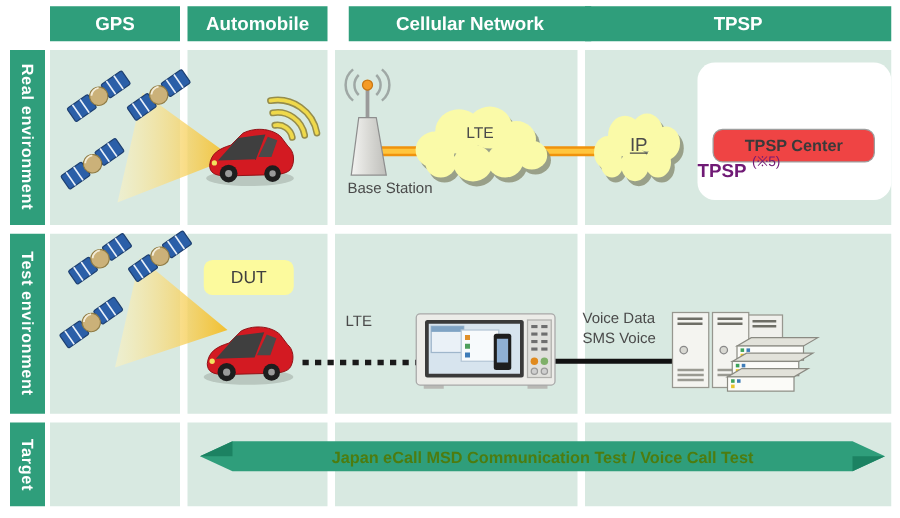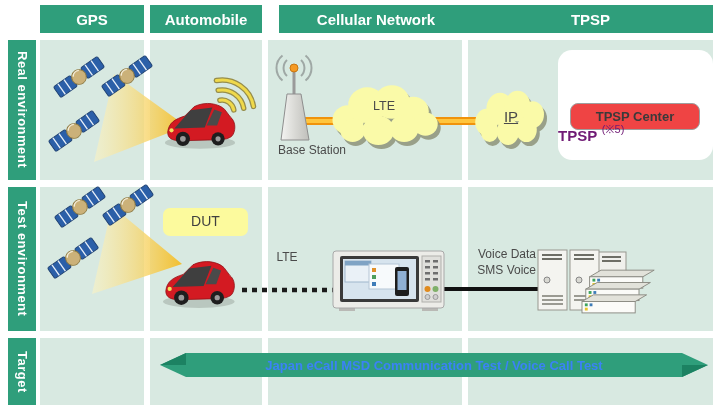--- a/index.html
+++ b/index.html
@@ -21,21 +21,21 @@
        font-size:12.5px;line-height:1.25;}
   .caption{position:absolute;color:var(--ink);font-size:12px;line-height:1.2;}
   .center{text-align:center;}
   .tpsp-box{position:absolute;left:558px;top:50px;width:155px;height:110px;background:#fff;border-radius:14px;}
   .tpsp-pill{position:absolute;left:570px;top:103px;width:130px;height:27px;background:#ef4444;
        border:1px solid #9E9E9E;border-radius:8px;display:flex;align-items:center;justify-content:center;
        font-weight:bold;font-size:13px;color:#3A3A3A;}
   .tpsp-name{position:absolute;left:558px;top:123px;width:155px;text-align:left;color:#701a75;}
   .tpsp-name b{font-size:15px;}
   .tpsp-name sup{font-size:11px;position:relative;top:-2px;}
-  .arrow-text{position:absolute;left:186px;top:353px;width:496px;height:24px;color:#3b82f6;
+  .arrow-text{position:absolute;left:186px;top:353px;width:496px;height:24px;color:#4d7c0f;
        font-weight:bold;font-size:13px;display:flex;align-items:center;justify-content:center;}
   svg{position:absolute;left:0;top:0;}
 </style>
 </head>
 <body>
 
 <div class="stage">
 
   <div class="hdr" style="left:40px;width:104px;">
       <span>GPS</span>
@@ -308,29 +308,29 @@
     <div>LTE</div>
   </div>
   <div class="caption center" style="left:481px;top:108px;width:60px;font-size:15px;text-decoration:underline;">IP</div>
 
   <div class="tpsp-box"></div>
   <div class="tpsp-pill">
       <span>TPSP Center</span>
     </div>
   <div class="tpsp-name"><b>TPSP</b> <sup>(※5)</sup></div>
 
-  <div class="ylabel" style="left:163px;top:208px;width:85px;height:28px;font-size:14px;">
+  <div class="ylabel" style="left:163px;top:208px;width:72px;height:28px;font-size:14px;">
       <span>DUT</span>
     </div>
 
 
   <div class="caption center" style="left:240px;top:250px;width:94px;">
     <div>LTE</div>
   </div>
 
-  <div class="caption" style="left:466px;top:246px;width:70px;line-height:1.35;text-align:right;">
+  <div class="caption" style="left:466px;top:246px;width:70px;line-height:1.35;">
     <div>Voice Data</div>
     <div>SMS Voice</div>
   </div>
 
   <div class="arrow-text">Japan eCall MSD Communication Test / Voice Call Test</div>
 
 </div>
 
 </body></html>

